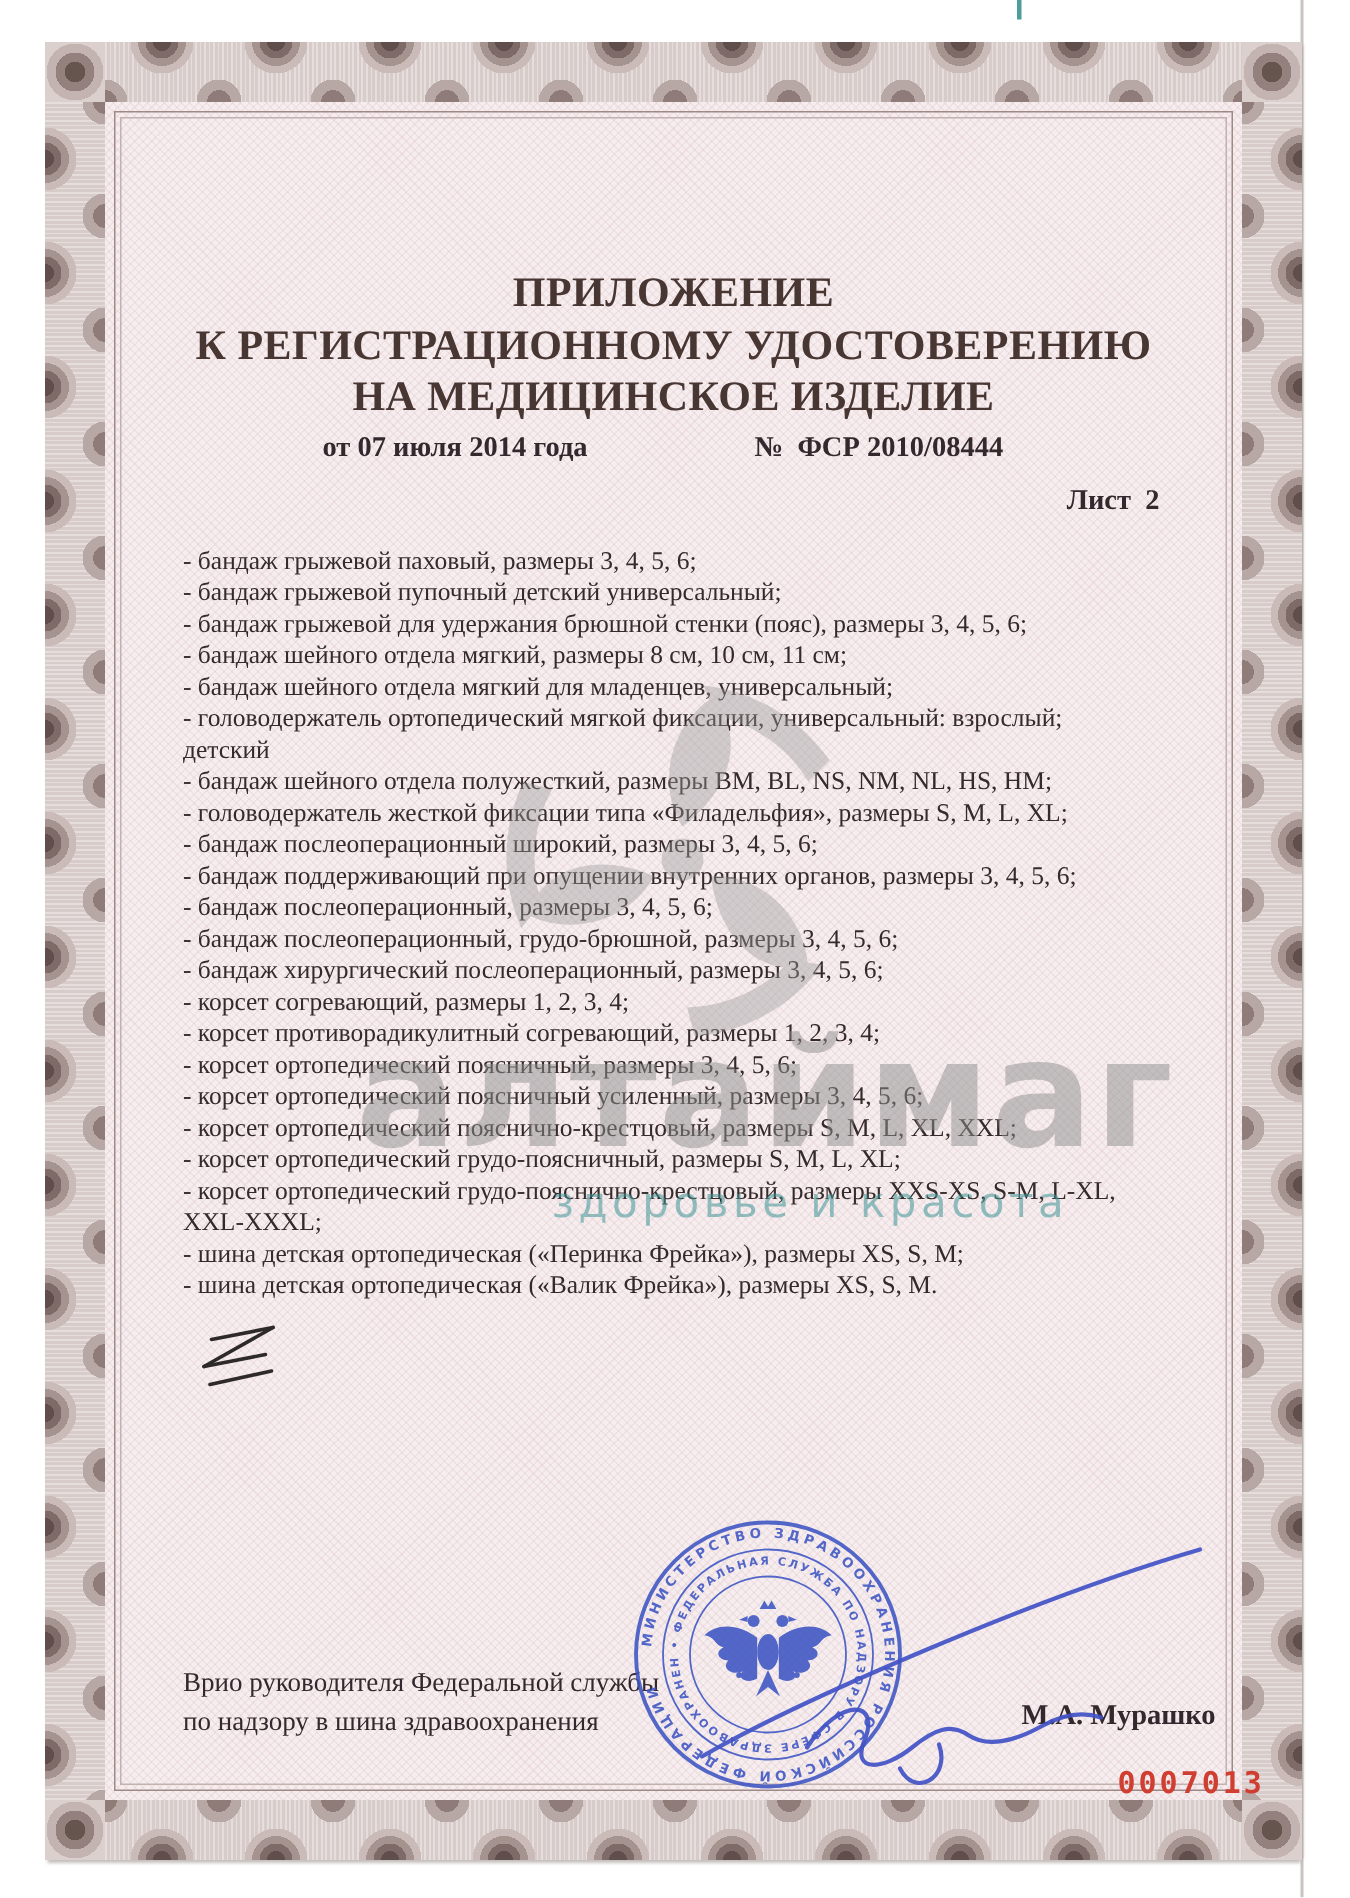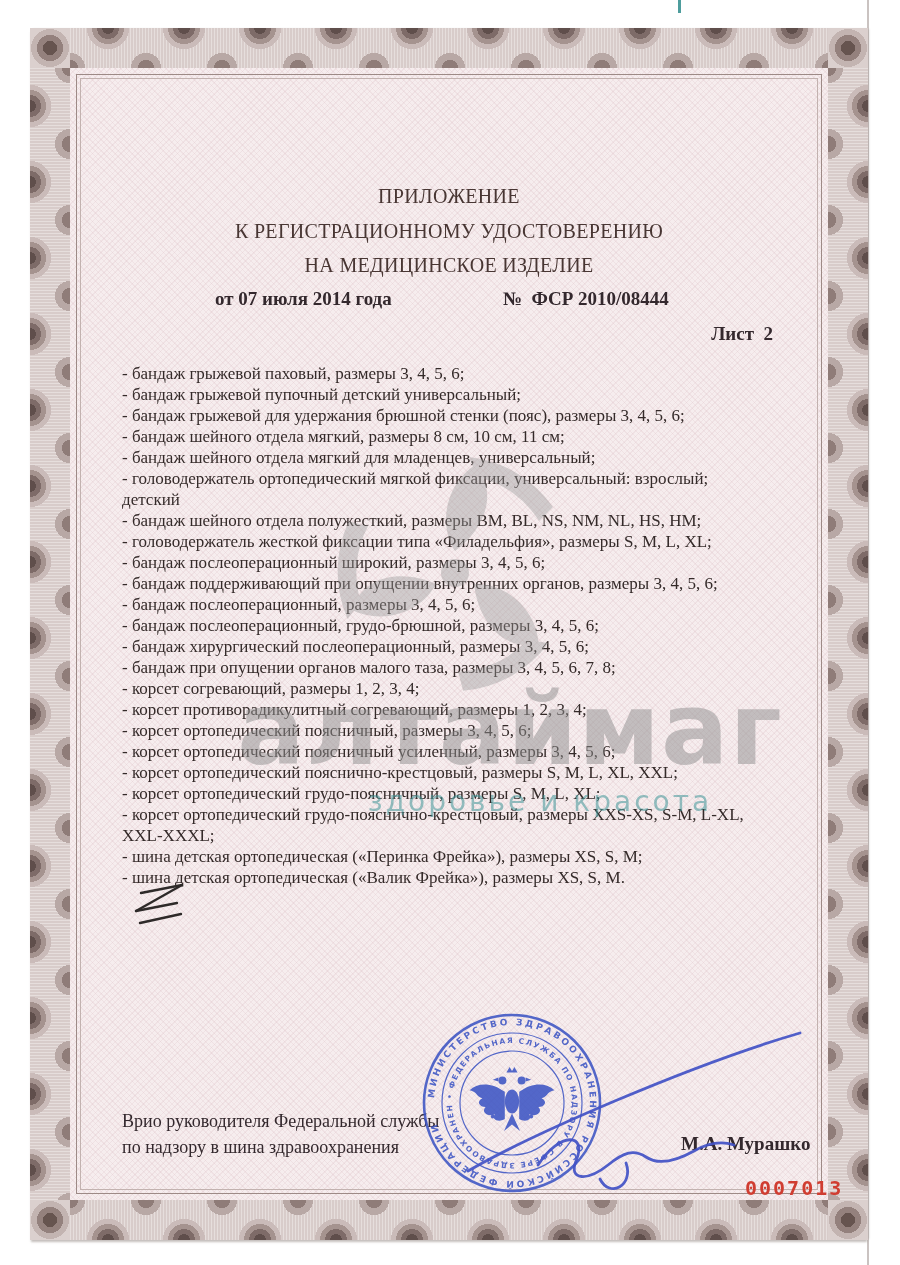--- a/index.html
+++ b/index.html
@@ -33,21 +33,21 @@
   .band.left{left:0;} .band.right{right:0;transform:scaleX(-1);}
   .corner{position:absolute;width:40px;height:40px;
         background-image:radial-gradient(circle at 50% 50%, #66544f 0 7px, #94817d 7px 13px, #c3b4b1 13px 19px, #dbd0ce 19px);}
   .corner.tl{left:0;top:0;} .corner.tr{right:0;top:0;} .corner.bl{left:0;bottom:0;} .corner.br{right:0;bottom:0;}
   .frame{position:absolute;left:46px;top:46px;right:46px;bottom:46px;
          border:1.5px solid #9d8a86;outline:1px solid #c2b2af;outline-offset:-5px;}
   
   .hdr{position:absolute;left:40px;right:40px;top:84px;text-align:center;
        color:#5c4b49;font-size:16.5px;letter-spacing:.6px;line-height:22px;}
   .ttl{position:absolute;left:40px;right:40px;top:151px;text-align:center;
-       color:#483633;font-weight:normal;font-size:20px;line-height:34.5px;letter-spacing:.3px;}
+       color:#483633;font-weight:bold;font-size:28px;line-height:34.5px;letter-spacing:.3px;}
   .meta{position:absolute;top:260px;left:0;width:100%;font-weight:bold;font-size:19px;color:#33282d;}
   .meta .date{position:absolute;left:185px;white-space:pre;}
   .meta .num{position:absolute;left:473px;white-space:pre;}
   .sheet{position:absolute;top:295px;right:95px;font-weight:bold;font-size:19px;color:#33282d;white-space:pre;}
   .items{position:absolute;left:92px;top:335px;width:665px;font-size:17px;line-height:21px;color:#342a29;}
   .list-line{white-space:nowrap;}
   .sig{position:absolute;left:92px;top:1080px;font-weight:normal;font-size:18px;line-height:26px;color:#33282d;}
   .sig-name{position:absolute;left:651px;top:1105px;font-weight:bold;font-size:19px;color:#33282d;}
   .serial{position:absolute;left:715px;top:1148px;font-family:"DejaVu Sans Mono", monospace;
           font-weight:bold;font-size:20px;letter-spacing:2px;color:#d03d31;}
@@ -110,21 +110,20 @@
         <div class="list-line">- бандаж шейного отдела мягкий для младенцев, универсальный;</div>
         <div class="list-line">- головодержатель ортопедический мягкой фиксации, универсальный: взрослый;</div>
         <div class="list-line">детский</div>
         <div class="list-line">- бандаж шейного отдела полужесткий, размеры BM, BL, NS, NM, NL, HS, HM;</div>
         <div class="list-line">- головодержатель жесткой фиксации типа «Филадельфия», размеры S, M, L, XL;</div>
         <div class="list-line">- бандаж послеоперационный широкий, размеры 3, 4, 5, 6;</div>
         <div class="list-line">- бандаж поддерживающий при опущении внутренних органов, размеры 3, 4, 5, 6;</div>
         <div class="list-line">- бандаж послеоперационный, размеры 3, 4, 5, 6;</div>
         <div class="list-line">- бандаж послеоперационный, грудо-брюшной, размеры 3, 4, 5, 6;</div>
         <div class="list-line">- бандаж хирургический послеоперационный, размеры 3, 4, 5, 6;</div>
-        <div class="list-line">- бандаж при опущении органов малого таза, размеры 3, 4, 5, 6, 7, 8;</div>
         <div class="list-line">- корсет согревающий, размеры 1, 2, 3, 4;</div>
         <div class="list-line">- корсет противорадикулитный согревающий, размеры 1, 2, 3, 4;</div>
         <div class="list-line">- корсет ортопедический поясничный, размеры 3, 4, 5, 6;</div>
         <div class="list-line">- корсет ортопедический поясничный усиленный, размеры 3, 4, 5, 6;</div>
         <div class="list-line">- корсет ортопедический пояснично-крестцовый, размеры S, M, L, XL, XXL;</div>
         <div class="list-line">- корсет ортопедический грудо-поясничный, размеры S, M, L, XL;</div>
         <div class="list-line">- корсет ортопедический грудо-пояснично-крестцовый, размеры XXS-XS, S-M, L-XL,</div>
         <div class="list-line">XXL-XXXL;</div>
         <div class="list-line">- шина детская ортопедическая («Перинка Фрейка»), размеры XS, S, M;</div>
         <div class="list-line">- шина детская ортопедическая («Валик Фрейка»), размеры XS, S, M.</div>

